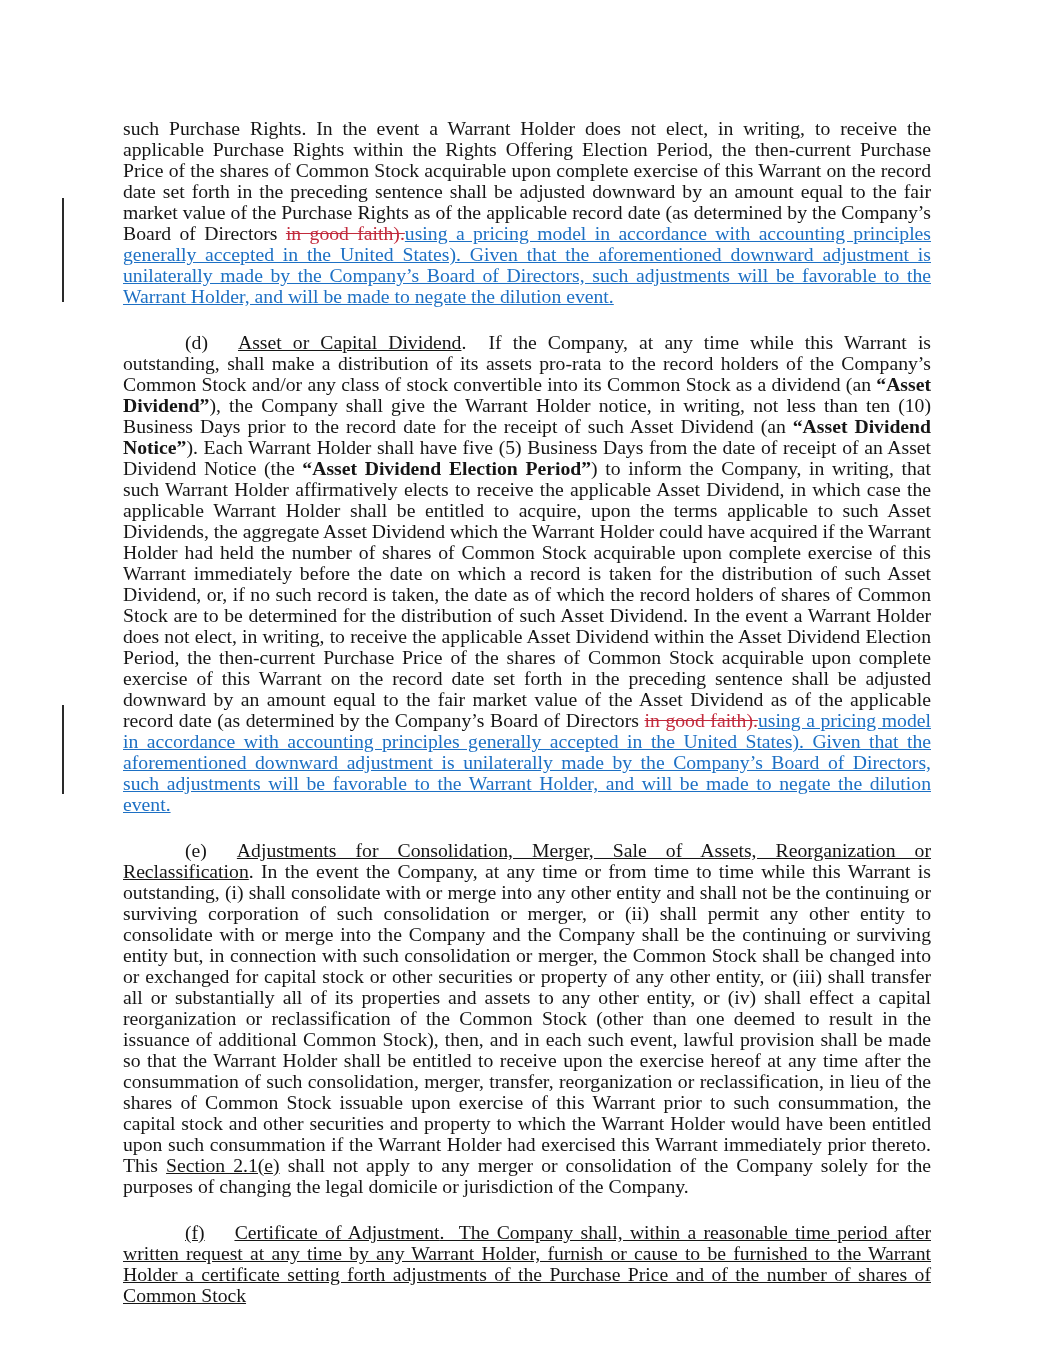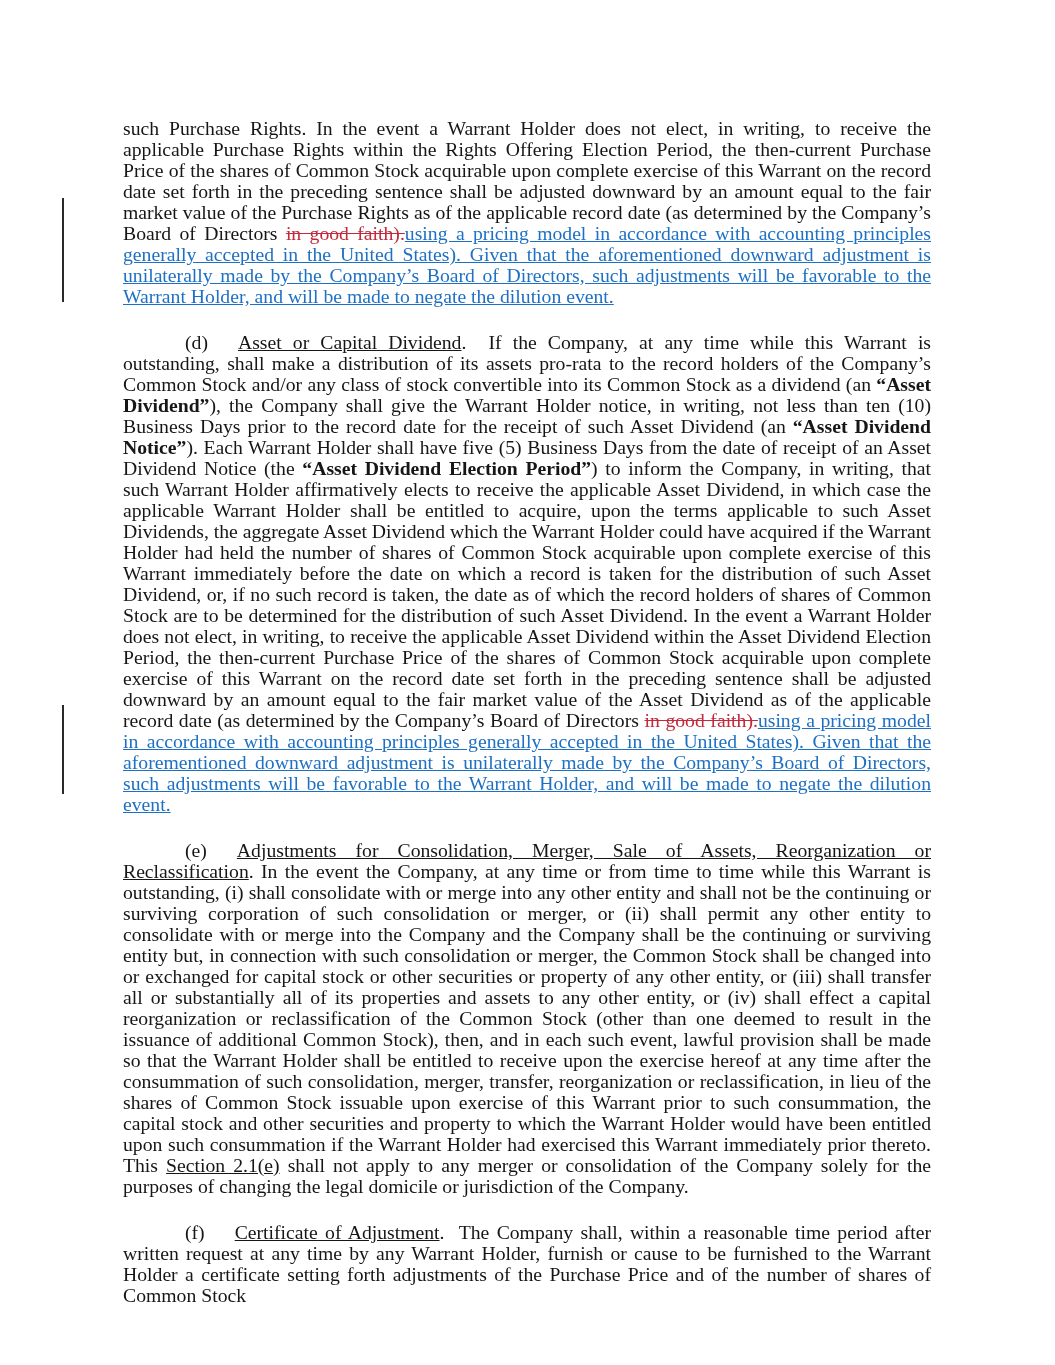--- a/index.html
+++ b/index.html
@@ -21,21 +21,21 @@
     left: 123px;
     top: 118px;
     width: 808px;
     font-size: 19.7px;
     line-height: 21px;
   }
   p.para {
     margin: 0 0 25px 0;
     text-align: justify;
   }
-  p.para:last-child { margin-bottom: 16px; }
+  p.para:last-child { margin-bottom: 16px; text-decoration: underline; }
   p.indent { text-indent: 62px; }
   .tab { display: inline-block; width: 30px; }
   .del {
     color: var(--del-color, #c22a3c);
     text-decoration: line-through;
   }
   .ins {
     color: var(--ins-color, #1d70c4);
     text-decoration: underline;
   }

